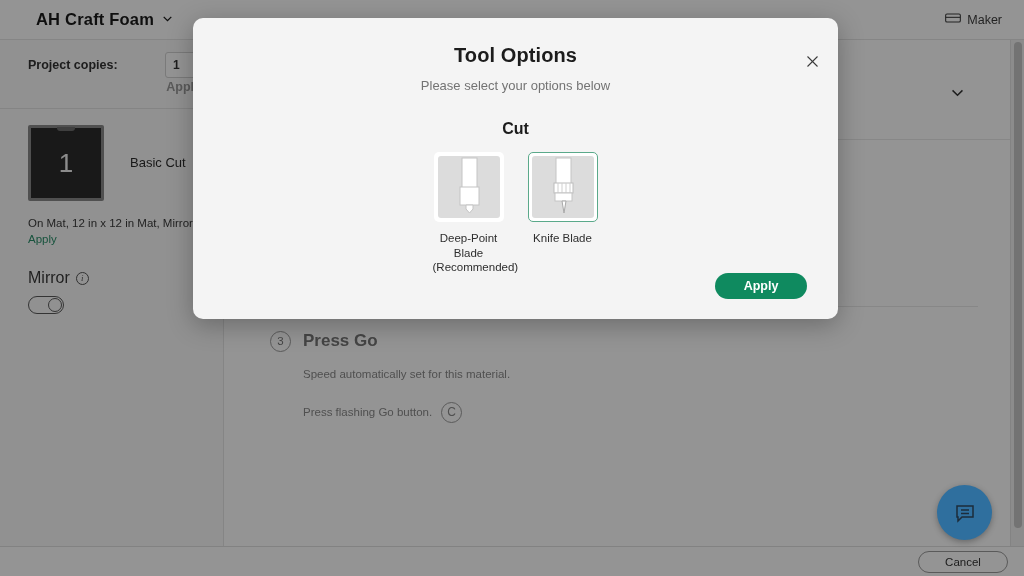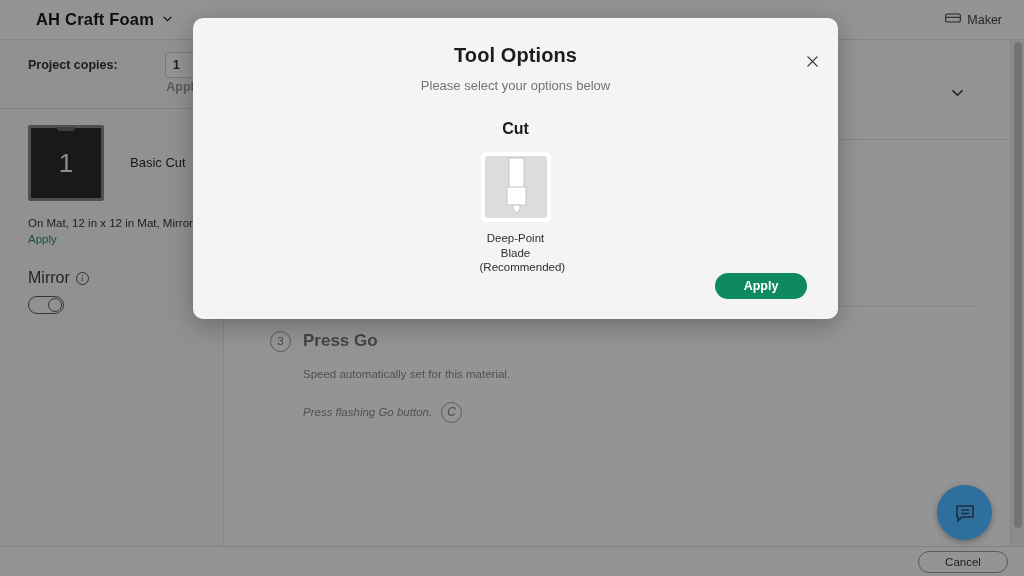--- a/index.html
+++ b/index.html
@@ -125,21 +125,21 @@
   .hr { height: 1px; background: #e8e8e8; margin: 22px 0 0 0; }
 
   .step3 { padding: 24px 46px 0 46px; }
   .step3-head { display: flex; align-items: center; gap: 12px; }
   .step-badge {
     width: 21px; height: 21px; border: 1.4px solid #9c9c9c; border-radius: 50%;
     font-size: 11.5px; color: #777; display: flex; align-items: center; justify-content: center;
   }
   .step-title { font-size: 17px; color: #777; font-weight: bold; }
   .step3-line1 { font-size: 11.5px; color: #8a8a8a; margin: 16px 0 0 33px; }
-  .step3-line2 { font-size: 11.5px; color: #8a8a8a; margin: 22px 0 0 33px; display: flex; align-items: center; gap: 9px; font-style: italic; }
+  .step3-line2 { font-size: 11.5px; color: #8a8a8a; margin: 22px 0 0 33px; display: flex; align-items: center; gap: 9px; }
   .go-circle {
     width: 21px; height: 21px; border: 1.3px solid #9c9c9c; border-radius: 50%;
     display: flex; align-items: center; justify-content: center;
     font-size: 12px; color: #8a8a8a;
   }
 
   
   .bottombar {
     position: absolute; left: 0; bottom: 0; width: 1024px; height: 30px;
     background: #fff; border-top: 1px solid #e0e0e0; display: flex;
@@ -381,17 +381,34 @@
           <svg width="62" height="62" viewBox="0 0 62 62">
             <rect x="24" y="2" width="15" height="30" fill="#ffffff" stroke="#c4c4c4" stroke-width="1"></rect>
             <rect x="22" y="31" width="19" height="18" fill="#ffffff" stroke="#c4c4c4" stroke-width="1"></rect>
             <path d="M28 49 h7 v4 l-3.5 4 l-3.5 -4 z" fill="#ffffff" stroke="#c4c4c4" stroke-width="1"></path>
           </svg>
         </div>
       </div>
       <div class="opt-label">Deep-Point Blade (Recommended)</div>
     </div>
 
+    <div class="option selected">
+      <div class="opt-tile">
+        <div class="opt-inner">
+          <svg width="62" height="62" viewBox="0 0 62 62">
+            <rect x="24" y="2" width="15" height="26" fill="#ffffff" stroke="#c4c4c4" stroke-width="1"></rect>
+            <rect x="22" y="27" width="19" height="10" fill="#ffffff" stroke="#bcbcbc" stroke-width="1"></rect>
+            <line x1="26" y1="27" x2="26" y2="37" stroke="#cfcfcf"></line>
+            <line x1="30" y1="27" x2="30" y2="37" stroke="#cfcfcf"></line>
+            <line x1="34" y1="27" x2="34" y2="37" stroke="#cfcfcf"></line>
+            <line x1="38" y1="27" x2="38" y2="37" stroke="#cfcfcf"></line>
+            <rect x="23" y="37" width="17" height="8" fill="#ffffff" stroke="#c4c4c4" stroke-width="1"></rect>
+            <path d="M30 45 l2 12 l2 -12 z" fill="#ffffff" stroke="#a8a8a8" stroke-width="1"></path>
+          </svg>
+        </div>
+      </div>
+      <div class="opt-label">Knife Blade</div>
+    </div>
 
   </div>
 
   <div class="apply-btn">Apply</div>
 </div>
 
 </body></html>

